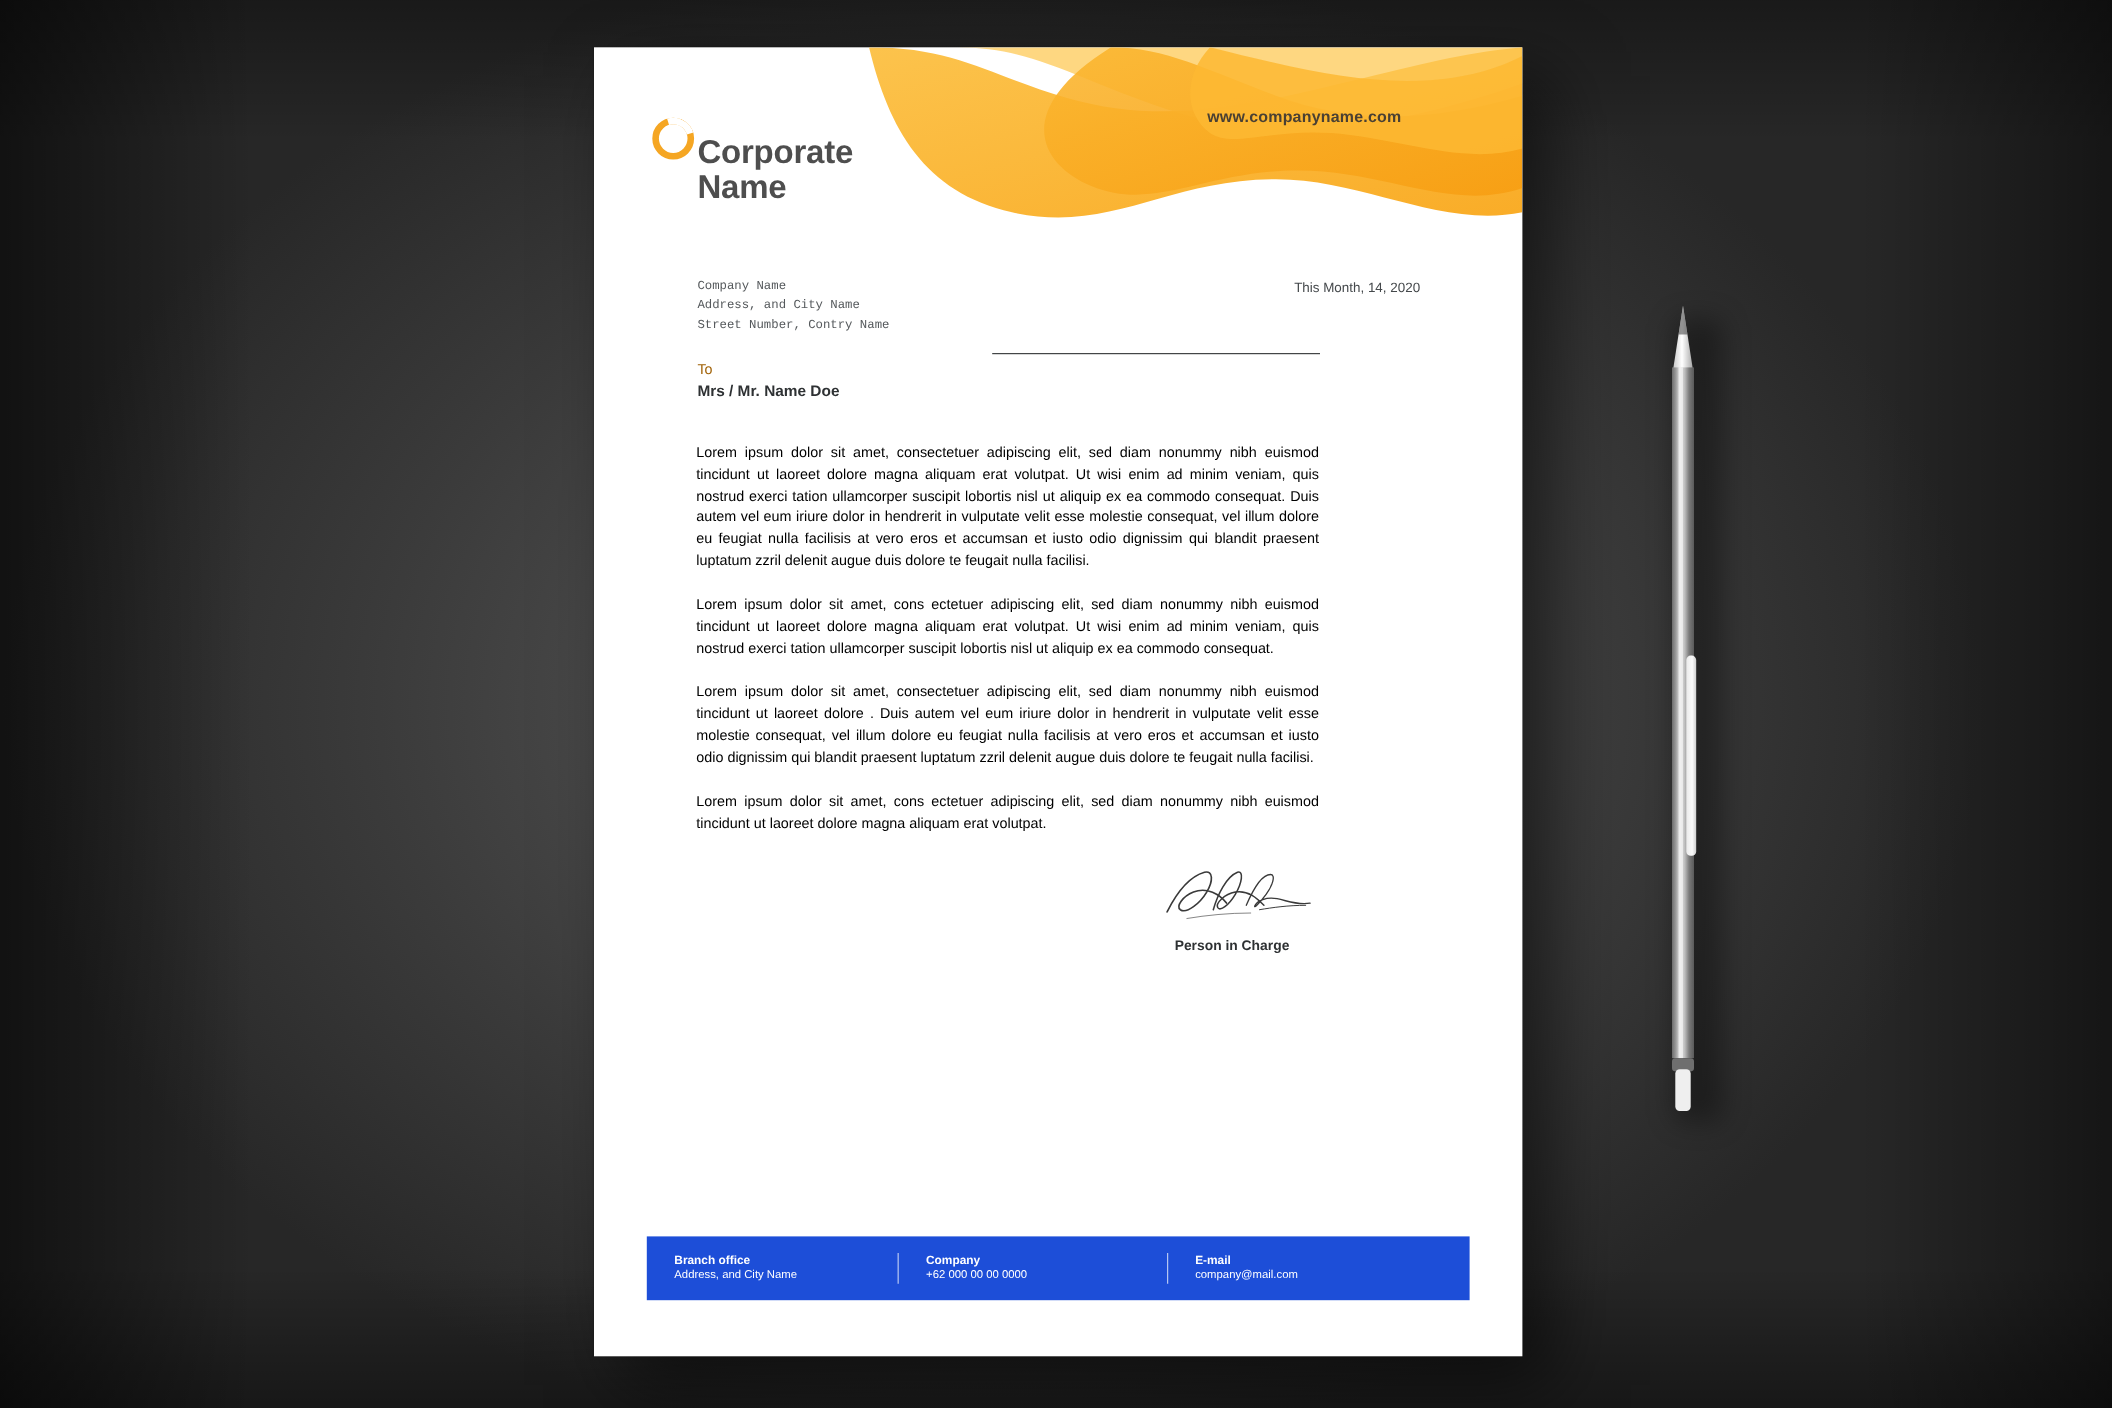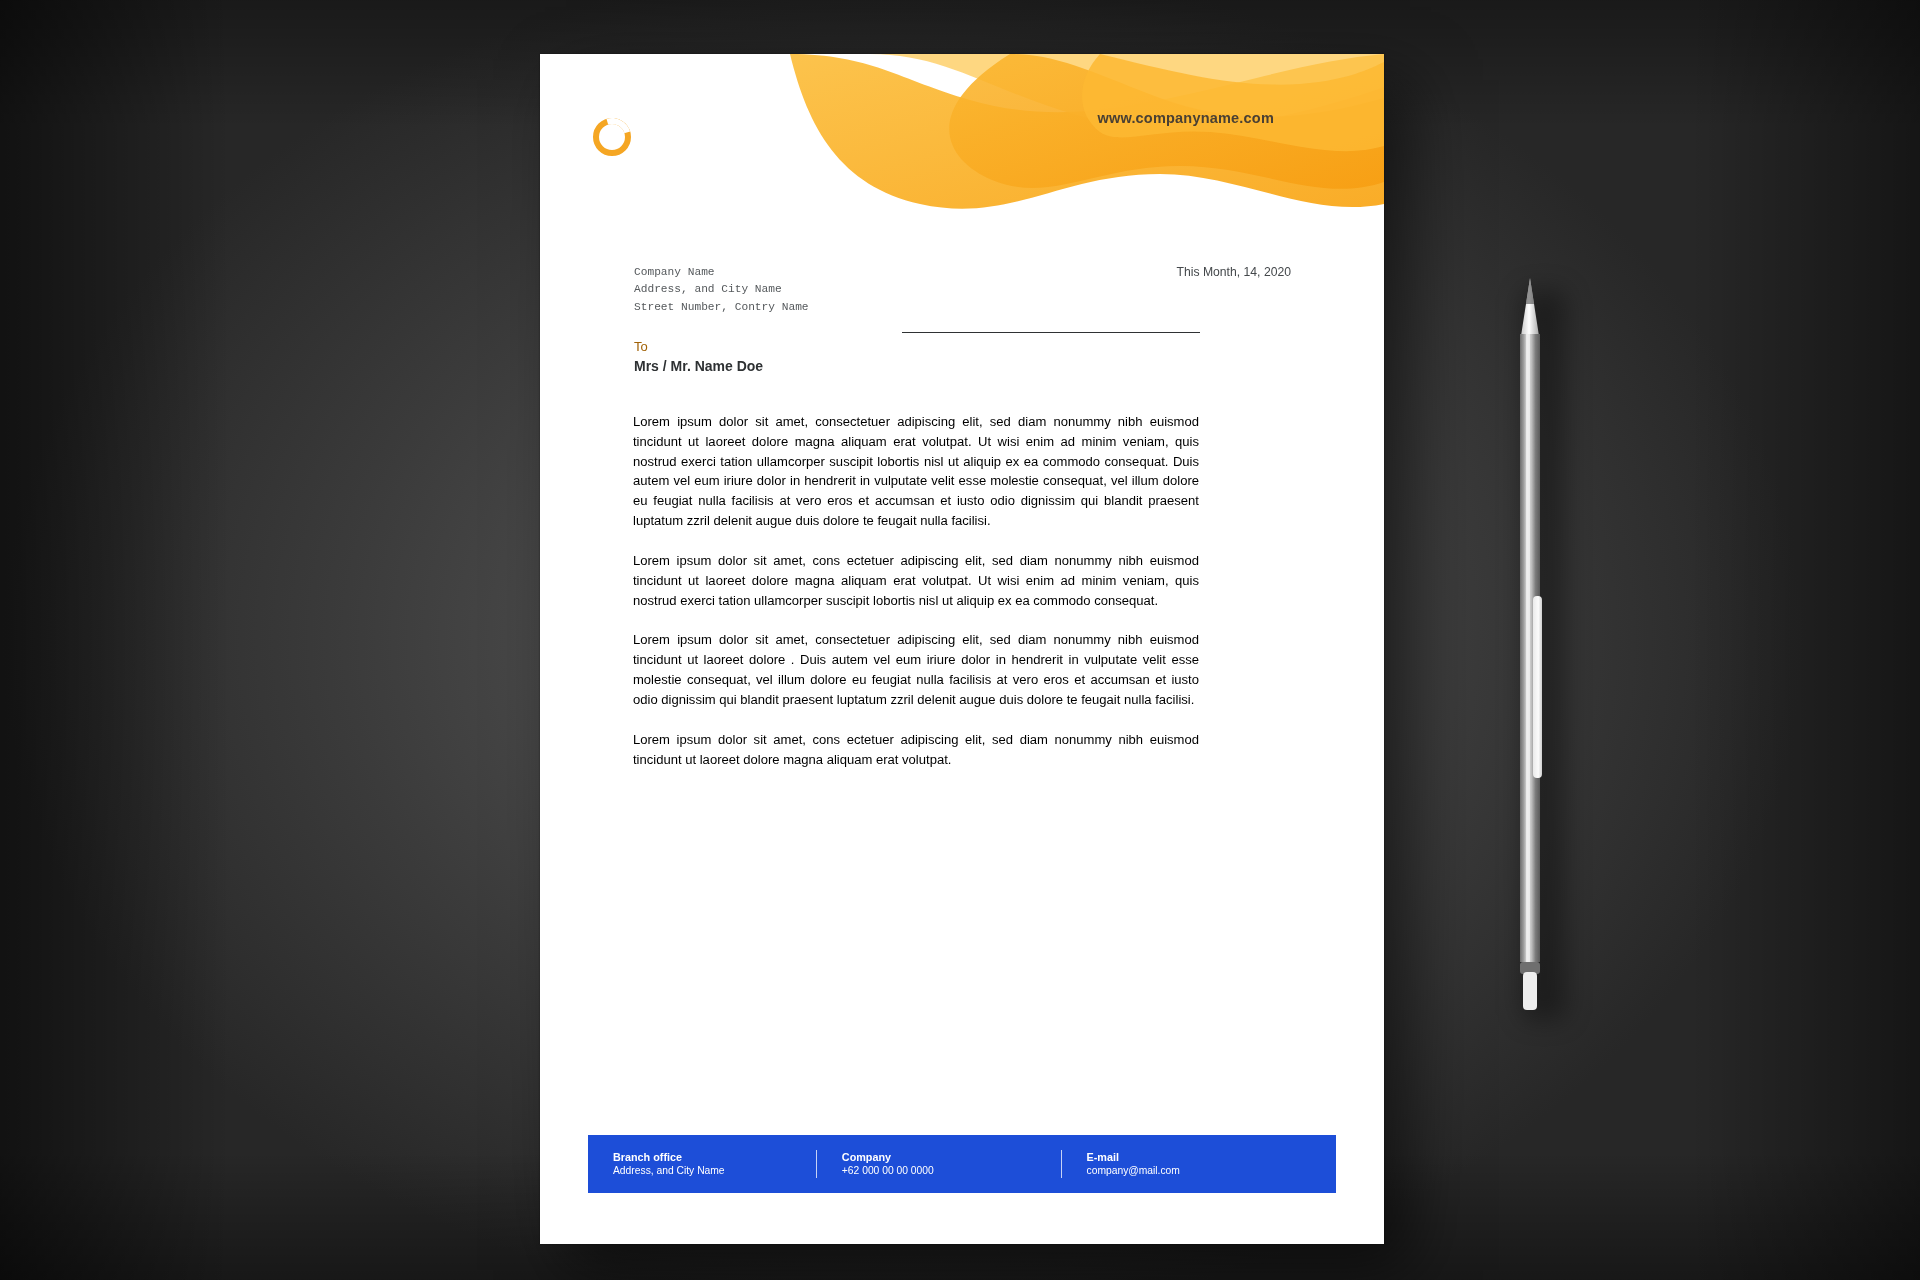--- a/index.html
+++ b/index.html
@@ -30,21 +30,21 @@
     inset: 0;
     background:
       linear-gradient(to right, rgba(0,0,0,0.55) 0%, rgba(0,0,0,0.0) 12%, rgba(0,0,0,0.0) 88%, rgba(0,0,0,0.45) 100%),
       linear-gradient(to bottom, rgba(0,0,0,0.35) 0%, rgba(0,0,0,0.0) 10%, rgba(0,0,0,0.0) 90%, rgba(0,0,0,0.4) 100%);
   }
 
   
   #sheet {
     position: absolute;
     left: 540px;
-    top: 54px;
+    top: 43px;
     width: 844px;
     height: 1190px;
     background: #ffffff;
     overflow: hidden;
     box-shadow: 26px 26px 60px rgba(0,0,0,0.55), 0 0 2px rgba(0,0,0,0.4);
   }
 
   
   #header-wave {
     position: absolute;
@@ -250,39 +250,55 @@
       </defs>
       <path d="M250,0 C330,0 360,26 430,46 C520,72 600,52 700,28 C760,13 800,4 844,0 L844,0 L844,150 C770,165 700,120 620,120 C520,120 470,170 380,150 C300,132 268,74 250,0 Z" fill="url(#gradWaveBack)" opacity="0.95"></path>
       <path d="M330,0 C400,0 440,30 520,56 C610,86 690,78 790,50 C812,44 830,38 844,33 L844,0 Z" fill="#fdc957" opacity="0.75"></path>
       <path d="M470,0 C520,0 560,22 620,44 C690,70 760,68 844,44 L844,128 C780,150 720,112 640,112 C556,112 510,150 452,126 C404,106 380,56 470,0 Z" fill="url(#gradWaveFront)" opacity="0.9"></path>
       <path d="M560,0 C640,20 700,34 760,30 C800,27 824,18 844,8 L844,92 C790,108 730,82 670,78 C616,74 580,92 560,78 C536,60 536,26 560,0 Z" fill="#fdb833" opacity="0.85"></path>
     </svg>
 
     <div id="site-url">www.companyname.com</div>
 
     <div id="logo-mark"></div>
+    <div id="corporate-name">
+      <div>Corporate</div>
+      <div>Name</div>
+    </div>
 
     <div id="sender-block">
       <div>Company Name</div>
       <div>Address, and City Name</div>
       <div>Street Number, Contry Name</div>
     </div>
     <div id="letter-date">This Month, 14, 2020</div>
 
     <div id="rule-line"></div>
     <div id="recipient-label">To</div>
     <div id="recipient-name">Mrs / Mr. Name Doe</div>
 
     <div id="body-copy">
       <p>Lorem ipsum dolor sit amet, consectetuer adipiscing elit, sed diam nonummy nibh euismod tincidunt ut laoreet dolore magna aliquam erat volutpat. Ut wisi enim ad minim veniam, quis nostrud exerci tation ullamcorper suscipit lobortis nisl ut aliquip ex ea commodo consequat. Duis autem vel eum iriure dolor in hendrerit in vulputate velit esse molestie consequat, vel illum dolore eu feugiat nulla facilisis at vero eros et accumsan et iusto odio dignissim qui blandit praesent luptatum zzril delenit augue duis dolore te feugait nulla facilisi.</p>
       <p>Lorem ipsum dolor sit amet, cons ectetuer adipiscing elit, sed diam nonummy nibh euismod tincidunt ut laoreet dolore magna aliquam erat volutpat. Ut wisi enim ad minim veniam, quis nostrud exerci tation ullamcorper suscipit lobortis nisl ut aliquip ex ea commodo consequat.</p>
       <p>Lorem ipsum dolor sit amet, consectetuer adipiscing elit, sed diam nonummy nibh euismod tincidunt ut laoreet dolore . Duis autem vel eum iriure dolor in hendrerit in vulputate velit esse molestie consequat, vel illum dolore eu feugiat nulla facilisis at vero eros et accumsan et iusto odio dignissim qui blandit praesent luptatum zzril delenit augue duis dolore te feugait nulla facilisi.</p>
       <p>Lorem ipsum dolor sit amet, cons ectetuer adipiscing elit, sed diam nonummy nibh euismod tincidunt ut laoreet dolore magna aliquam erat volutpat.</p>
     </div>
 
+    <div id="signature-area">
+      <svg id="signature-svg" width="150" height="62" viewBox="0 0 150 62">
+        <g fill="none" stroke="#3a3a3a" stroke-linecap="round" stroke-linejoin="round">
+          <path d="M16,46 C24,30 36,14 50,10 C58,8 58,18 52,28 C46,38 34,48 28,44 C24,41 30,32 40,28 C52,23 64,30 70,38" stroke-width="1.5"></path>
+          <path d="M58,44 C62,30 70,14 80,10 C86,8 84,20 78,30 C72,40 64,46 62,42 C60,38 68,30 78,28 C90,26 98,34 104,40" stroke-width="1.4"></path>
+          <path d="M88,40 C94,26 102,12 110,12 C115,12 112,22 106,30 C100,38 94,44 96,40 C98,36 106,32 116,34 C126,36 134,40 146,38" stroke-width="1.2"></path>
+          <path d="M100,44 C112,42 126,40 142,40" stroke-width="0.9"></path>
+          <path d="M34,52 C52,49 72,47 92,47" stroke-width="0.8" opacity="0.7"></path>
+        </g>
+      </svg>
+      <div id="signature-role">Person in Charge</div>
+    </div>
 
     <div id="footer-bar">
       <div class="footer-col c1">
         <div class="footer-title">Branch office</div>
         <div class="footer-value">Address, and City Name</div>
       </div>
       <div class="footer-col c2">
         <div class="footer-title">Company</div>
         <div class="footer-value">+62 000 00 00 0000</div>
       </div>

